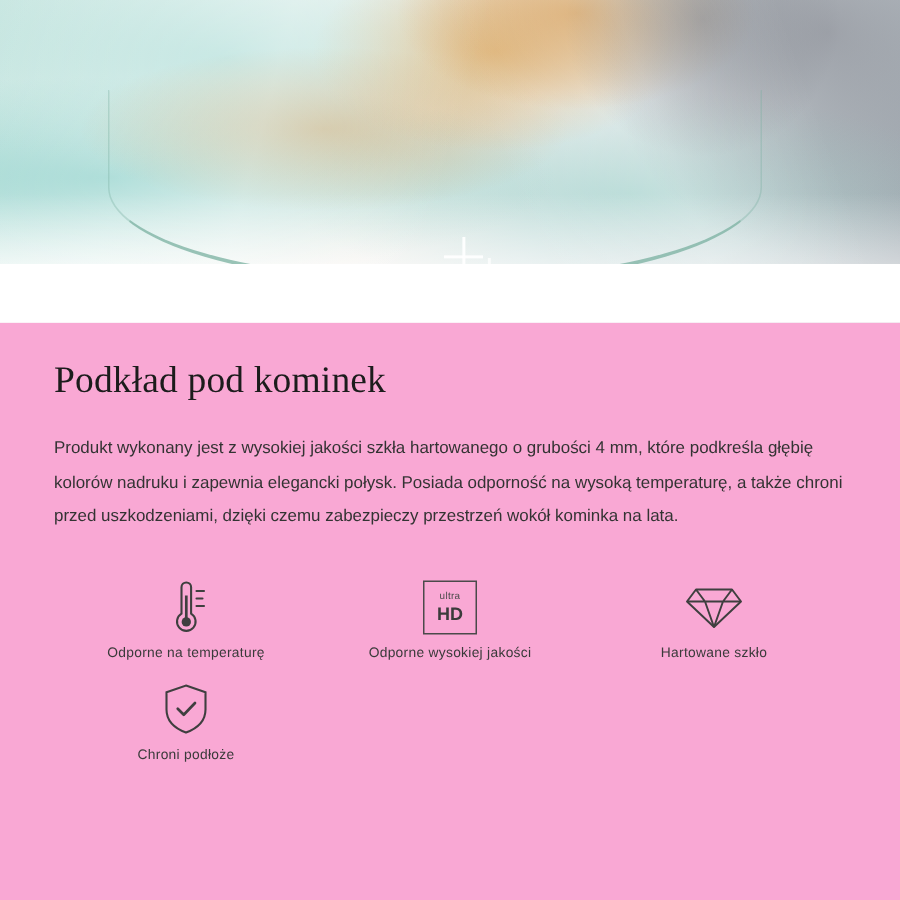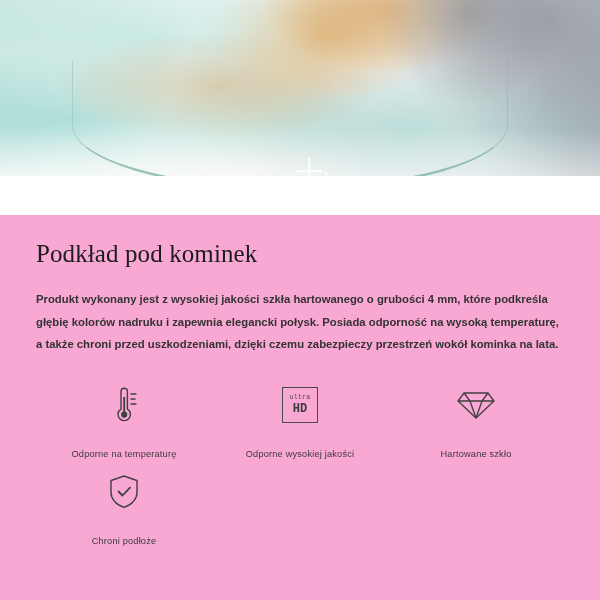--- a/index.html
+++ b/index.html
@@ -110,21 +110,20 @@
     margin: 22px 0 0 0;
     letter-spacing: .1px;
   }
   .headline .l2 { display: block; }
   .paragraph {
     margin: 18px 0 0 0;
     font-size: 11.3px;
     line-height: 2.0;
     color: #333333;
     max-width: 535px;
-    font-weight: bold;
   }
 
   
   .features {
     margin-top: 26px;
     display: grid;
     grid-template-columns: repeat(3, 1fr);
     row-gap: 10px;
     column-gap: 0;
   }
@@ -132,24 +131,23 @@
     display: flex;
     flex-direction: column;
     align-items: center;
     justify-content: flex-start;
   }
   .feature-icon {
     height: 46px;
     display: flex;
     align-items: center;
     justify-content: flex-end;
-    font-family: Liberation Mono, monospace;
   }
   .feature-label {
-    margin-top: 21px;
+    margin-top: 2px;
     font-size: 9.2px;
     color: #3a3a3a;
     text-align: right;
     letter-spacing: .2px;
   }
   .ultrahd {
     width: 34px;
     height: 34px;
     border: 1.6px solid #4a4a4a;
     display: flex;

